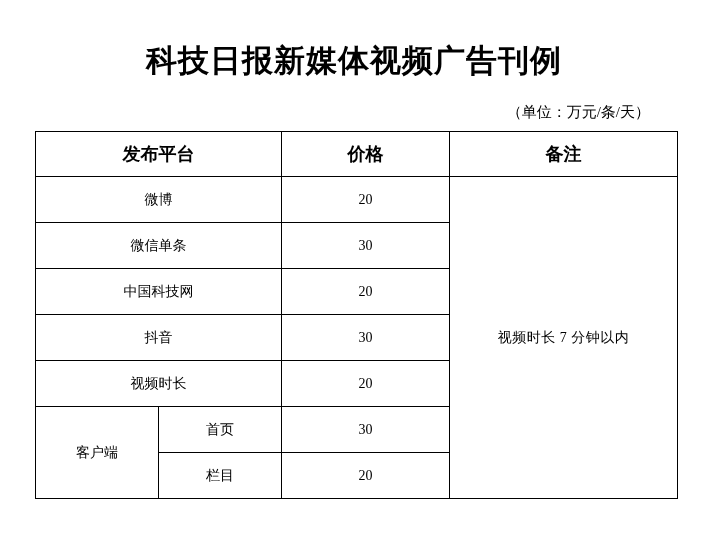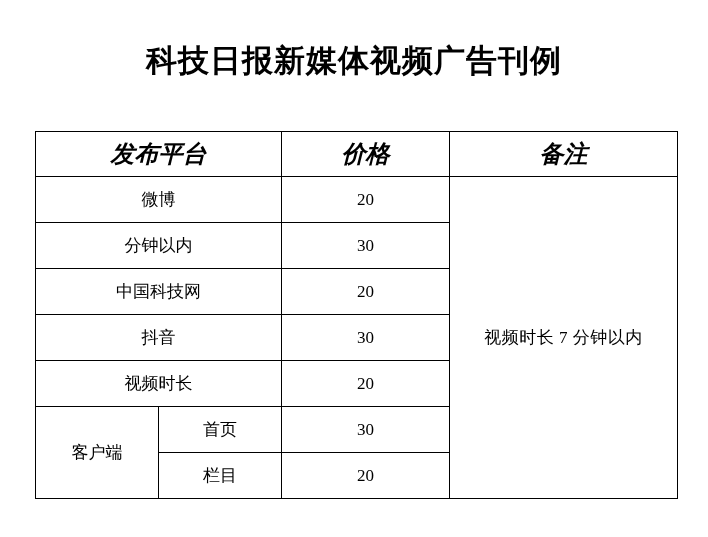--- a/index.html
+++ b/index.html
@@ -44,30 +44,29 @@
     top: 131px;
     left: 35px;
     width: 639px;
     border-collapse: collapse;
     table-layout: fixed;
   }
   table.rate-table td {
     border: 1px solid #000000;
     text-align: center;
     vertical-align: middle;
-    font-size: 17px;
+    font-size: 14px;
     height: 45px;
     padding: 0;
     font-family: "Liberation Serif", "DejaVu Serif", serif;
   }
   table.rate-table td.header {
-    font-size: 24px;
+    font-size: 18px;
     font-weight: bold;
     height: 44px;
-    font-style: italic;
   }
   td.col-platform { width: 245px; }
   td.col-price    { width: 167px; }
   td.col-note     { width: 227px; }
   td.sub-left  { width: 95px; }
   td.sub-right { width: 150px; }
   td.note-cell {
     font-size: 18px;
     letter-spacing: 0.5px;
   }
@@ -75,37 +74,38 @@
     font-size: 17px;
   }
 </style>
 </head>
 <body>
 
 <div class="page">
 
   <div class="title">科技日报新媒体视频广告刊例</div>
 
+  <div class="unit-note">（单位：万元/条/天）</div>
 
   <table class="rate-table">
     <tbody>
       <tr>
         <td class="header col-platform" colspan="2">发布平台</td>
         <td class="header col-price">价格</td>
         <td class="header col-note">备注</td>
       </tr>
 
       <tr>
         <td colspan="2">微博</td>
         <td class="val">20</td>
         <td class="note-cell" rowspan="7">视频时长 7 分钟以内</td>
       </tr>
 
       <tr>
-        <td colspan="2">分钟以内</td>
+        <td colspan="2">微信单条</td>
         <td class="val">30</td>
       </tr>
 
       <tr>
         <td colspan="2">中国科技网</td>
         <td class="val">20</td>
       </tr>
 
       <tr>
         <td colspan="2">抖音</td>

